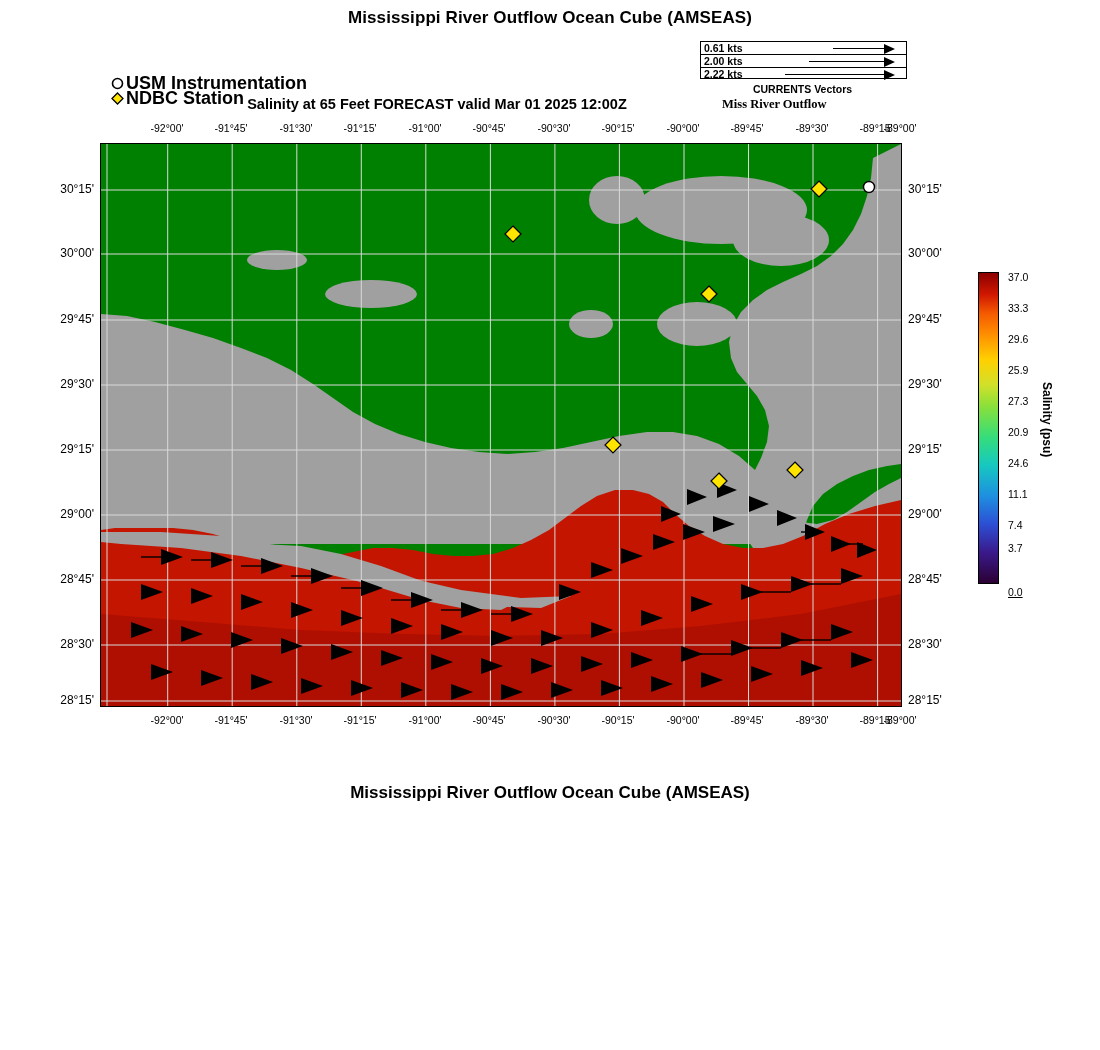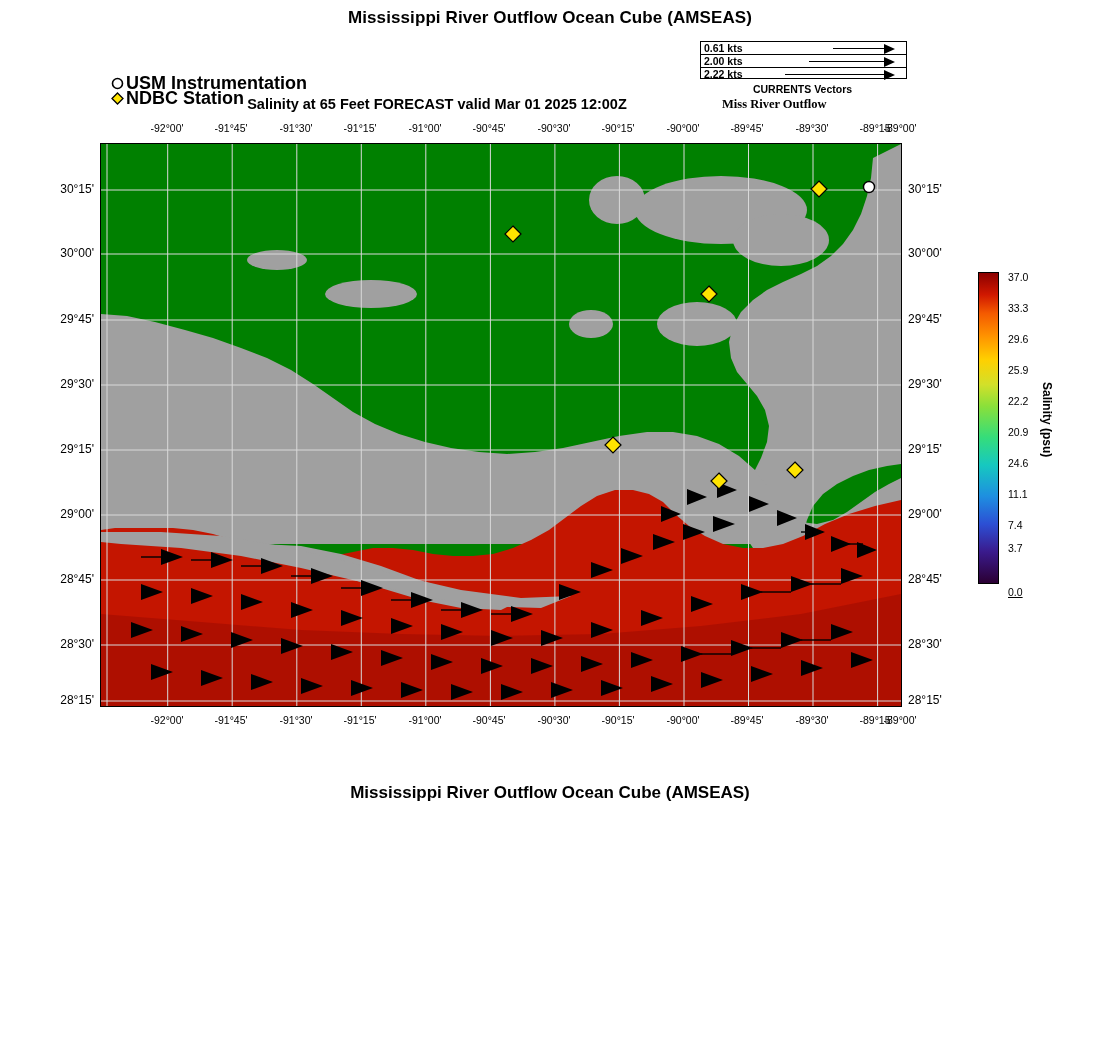--- a/index.html
+++ b/index.html
@@ -499,21 +499,21 @@
 <div class="abs ytick right" style="left:908px; top:579px;">28°45'</div>
 <div class="abs ytick right" style="left:908px; top:644px;">28°30'</div>
 <div class="abs ytick right" style="left:908px; top:700px;">28°15'</div>
 
 <div class="abs" id="colorbar-wrap">
   <div id="colorbar"></div>
   <div class="cb-tick" style="top:5px;">37.0</div>
   <div class="cb-tick" style="top:36px;">33.3</div>
   <div class="cb-tick" style="top:67px;">29.6</div>
   <div class="cb-tick" style="top:98px;">25.9</div>
-  <div class="cb-tick" style="top:129px;">22.2</div>
+  <div class="cb-tick" style="top:129px;">27.3</div>
   <div class="cb-tick" style="top:160px;">20.9</div>
   <div class="cb-tick" style="top:191px;">24.6</div>
   <div class="cb-tick" style="top:222px;">11.1</div>
   <div class="cb-tick" style="top:253px;">7.4</div>
   <div class="cb-tick" style="top:276px;">3.7</div>
   <div class="cb-tick" style="top:320px;text-decoration:underline;">0.0</div>
   <div id="cb-title">Salinity (psu)</div>
 </div>
 
 <div class="abs" id="title-bottom">Mississippi River Outflow Ocean Cube (AMSEAS)</div>

